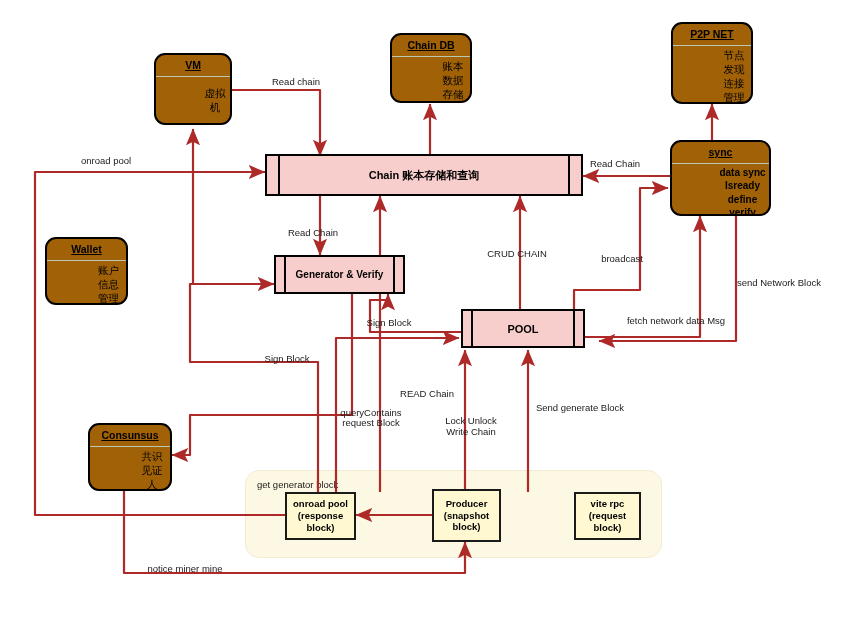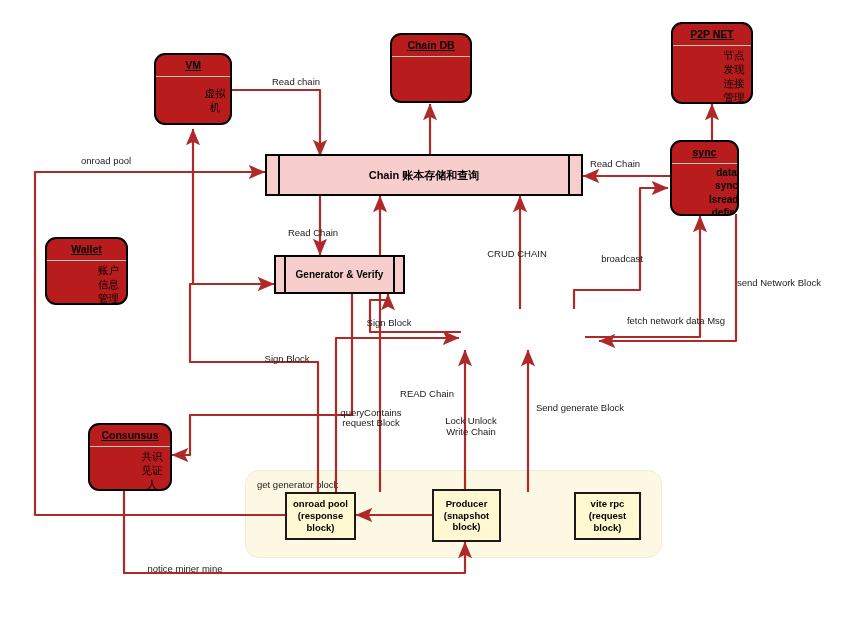--- a/index.html
+++ b/index.html
@@ -35,21 +35,21 @@
     font-family: "Liberation Sans", sans-serif;
     font-size: 9.5px;
     fill: #1a1a1a;
     text-anchor: middle;
     dominant-baseline: middle;
   }
   
   .gbox {
     position: absolute;
     box-sizing: border-box;
-    background: #b91c1c;
+    background: #a16207;
     border: 2.6px solid #000000;
     border-radius: 11px;
     display: flex;
     flex-direction: column;
     align-items: stretch;
     overflow: hidden;
   }
   .gbox .ghead {
     text-align: center;
     font-size: 10.5px;
@@ -207,30 +207,31 @@
     <text class="edge-label" x="185" y="569">notice miner mine</text>
   </svg>
 
   <div class="gbox" style="left:154px; top:53px; width:78px; height:72px;">
     <div class="ghead">VM</div>
     <div class="gbody">虚拟机</div>
   </div>
 
   <div class="gbox" style="left:390px; top:33px; width:82px; height:70px;">
     <div class="ghead">Chain DB</div>
+    <div class="gbody">账本数据存储</div>
   </div>
 
   <div class="gbox" style="left:671px; top:22px; width:82px; height:82px; white-space:pre-line;">
     <div class="ghead">P2P NET</div>
     <div class="gbody" style="white-space:pre-line;">节点发现
 连接管理
 数据传输</div>
   </div>
 
-  <div class="gbox bodybold" style="left:670px; top:140px; width:69px; height:76px;">
+  <div class="gbox bodybold" style="left:670px; top:140px; width:101px; height:76px;">
     <div class="ghead">sync</div>
     <div class="gbody" style="white-space:pre-line;">data sync
 Isready define
 verify
 hash and sign</div>
   </div>
 
   <div class="gbox" style="left:45px; top:237px; width:83px; height:68px;">
     <div class="ghead">Wallet</div>
     <div class="gbody">账户信息管理</div>
@@ -247,20 +248,25 @@
     <span class="ptab" style="right:11px;"></span>
     <span class="plabel">Chain 账本存储和查询</span>
   </div>
 
   <div class="pbar" style="left:274px; top:255px; width:131px; height:39px;">
     <span class="ptab" style="left:8px;"></span>
     <span class="ptab" style="right:8px;"></span>
     <span class="plabel" style="font-size:10px;">Generator &amp; Verify</span>
   </div>
 
+  <div class="pbar" style="left:461px; top:309px; width:124px; height:39px;">
+    <span class="ptab" style="left:8px;"></span>
+    <span class="ptab" style="right:8px;"></span>
+    <span class="plabel">POOL</span>
+  </div>
 
   <div class="ybox" style="left:285px; top:492px; width:71px; height:48px; white-space:pre-line;">
     <span>onroad pool
 (response
 block)</span>
   </div>
 
   <div class="ybox" style="left:432px; top:489px; width:69px; height:53px; white-space:pre-line;">
     <span>Producer
 (snapshot

